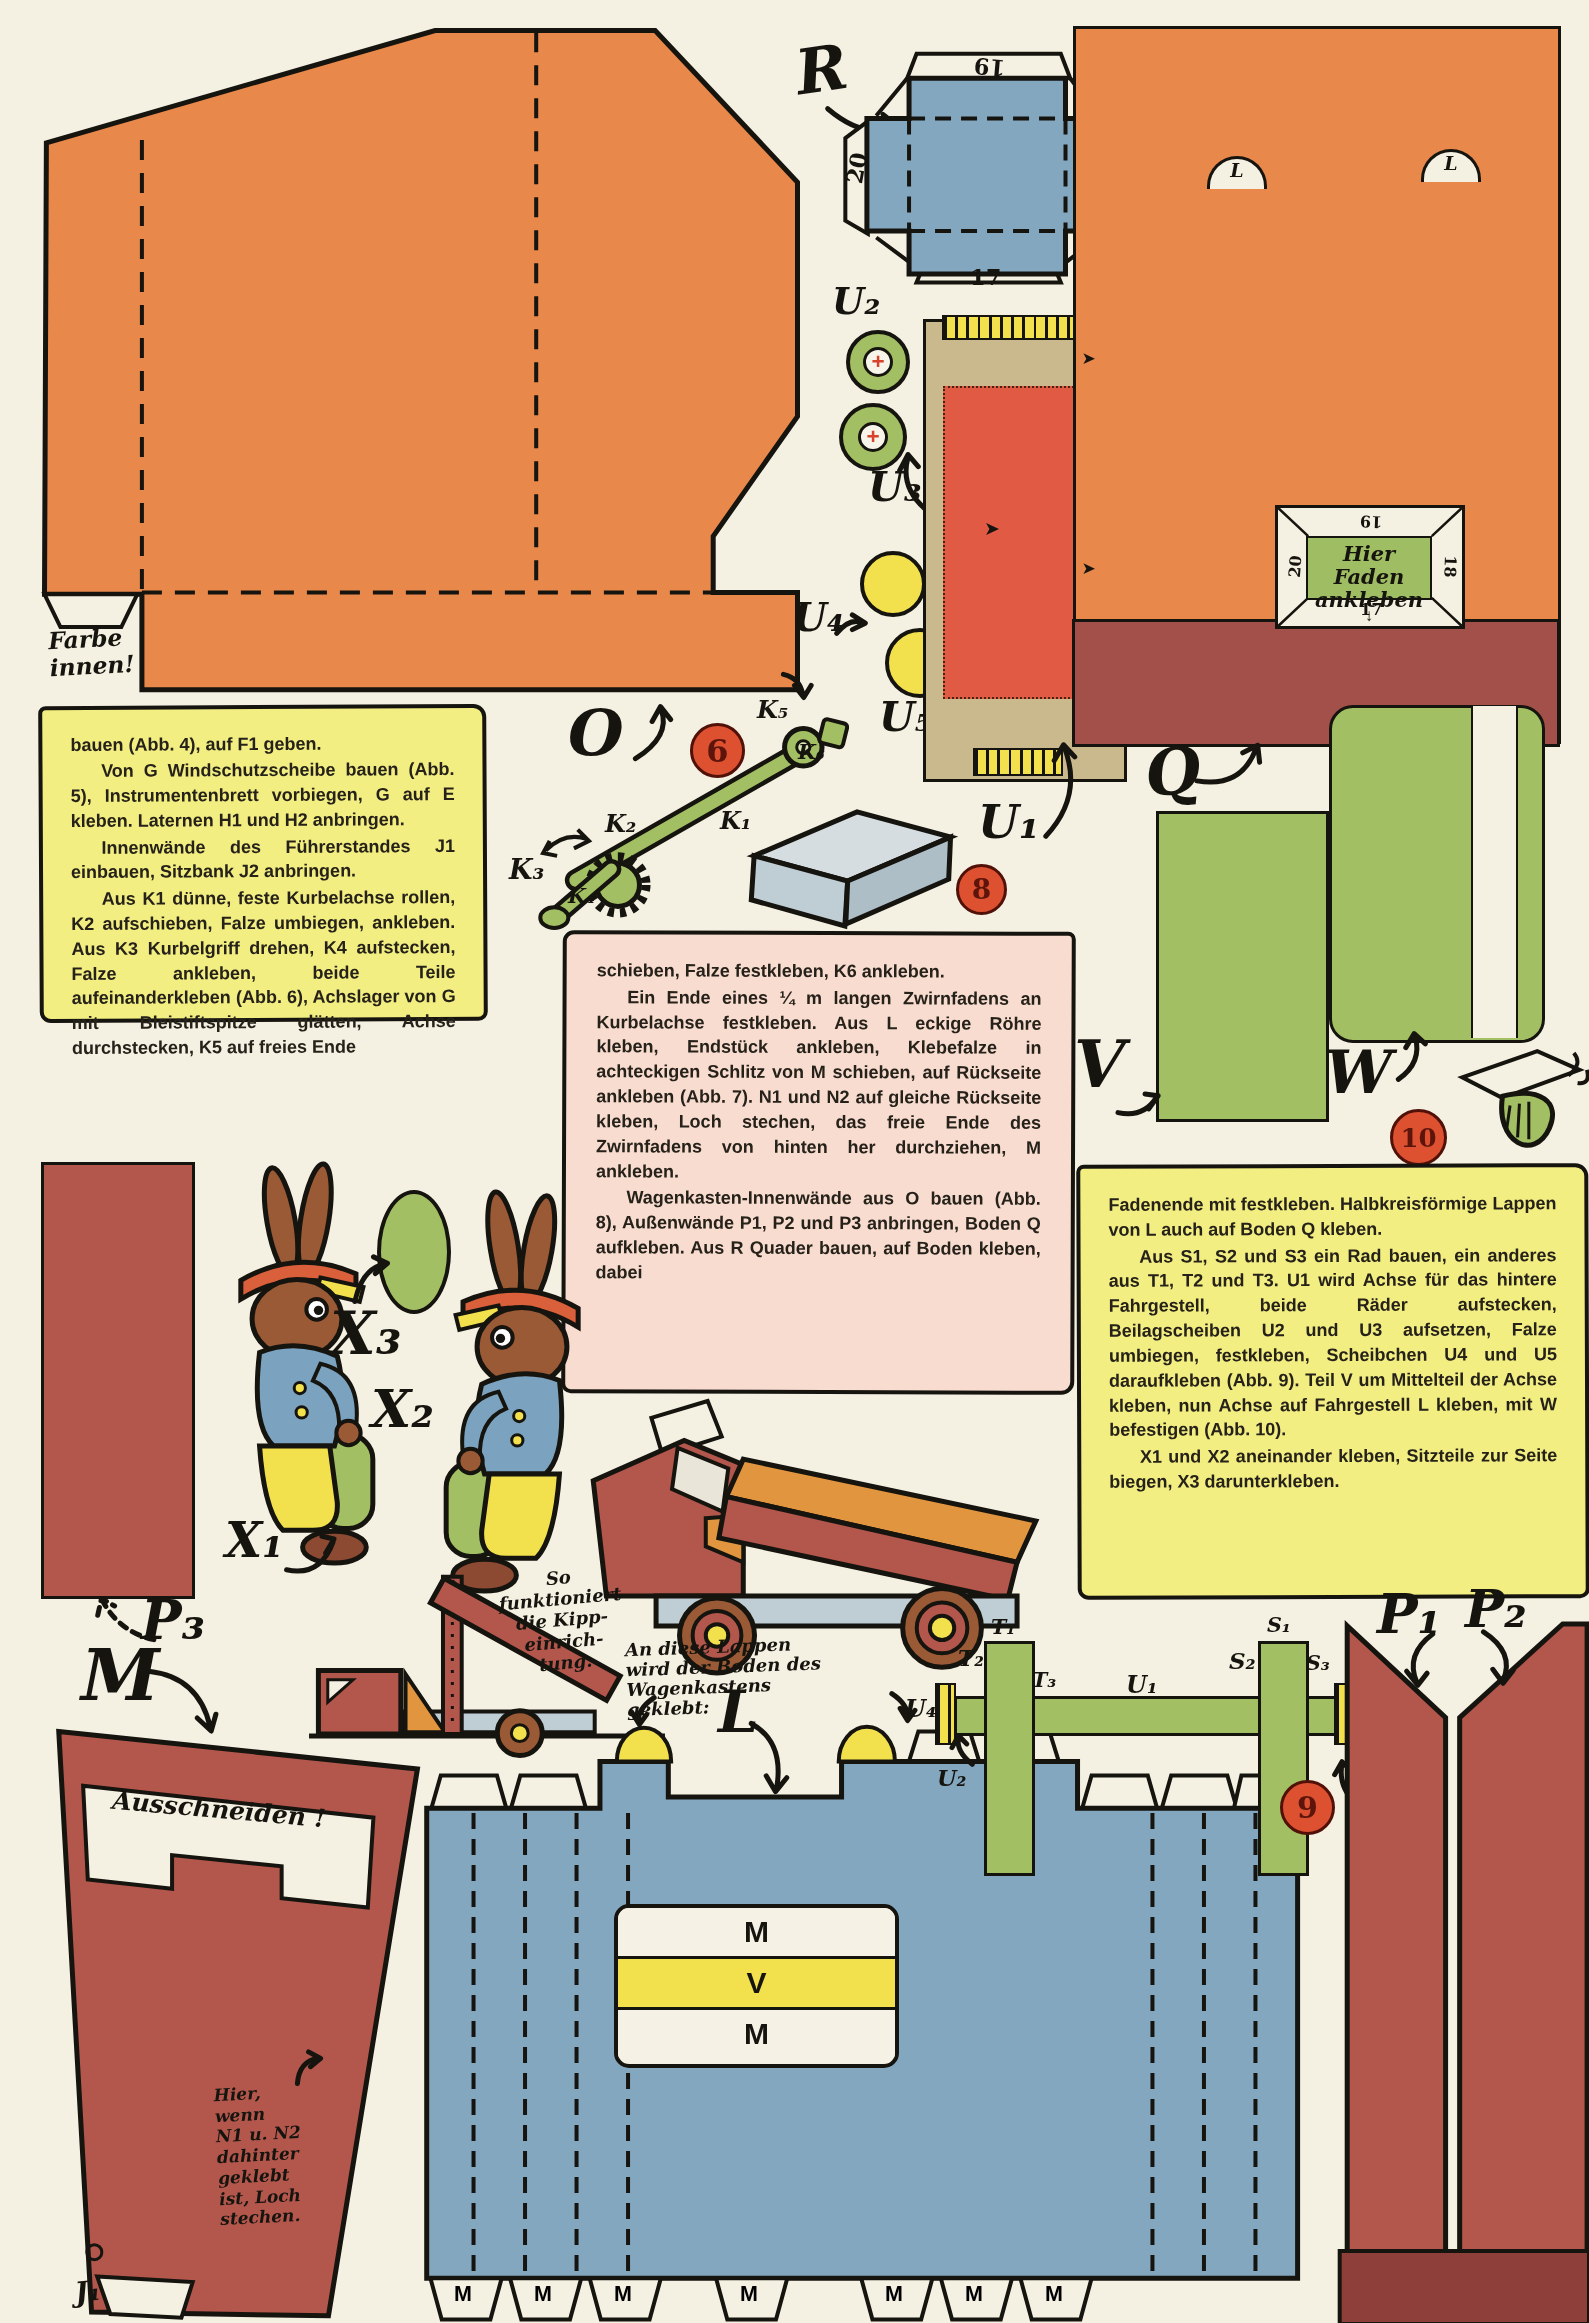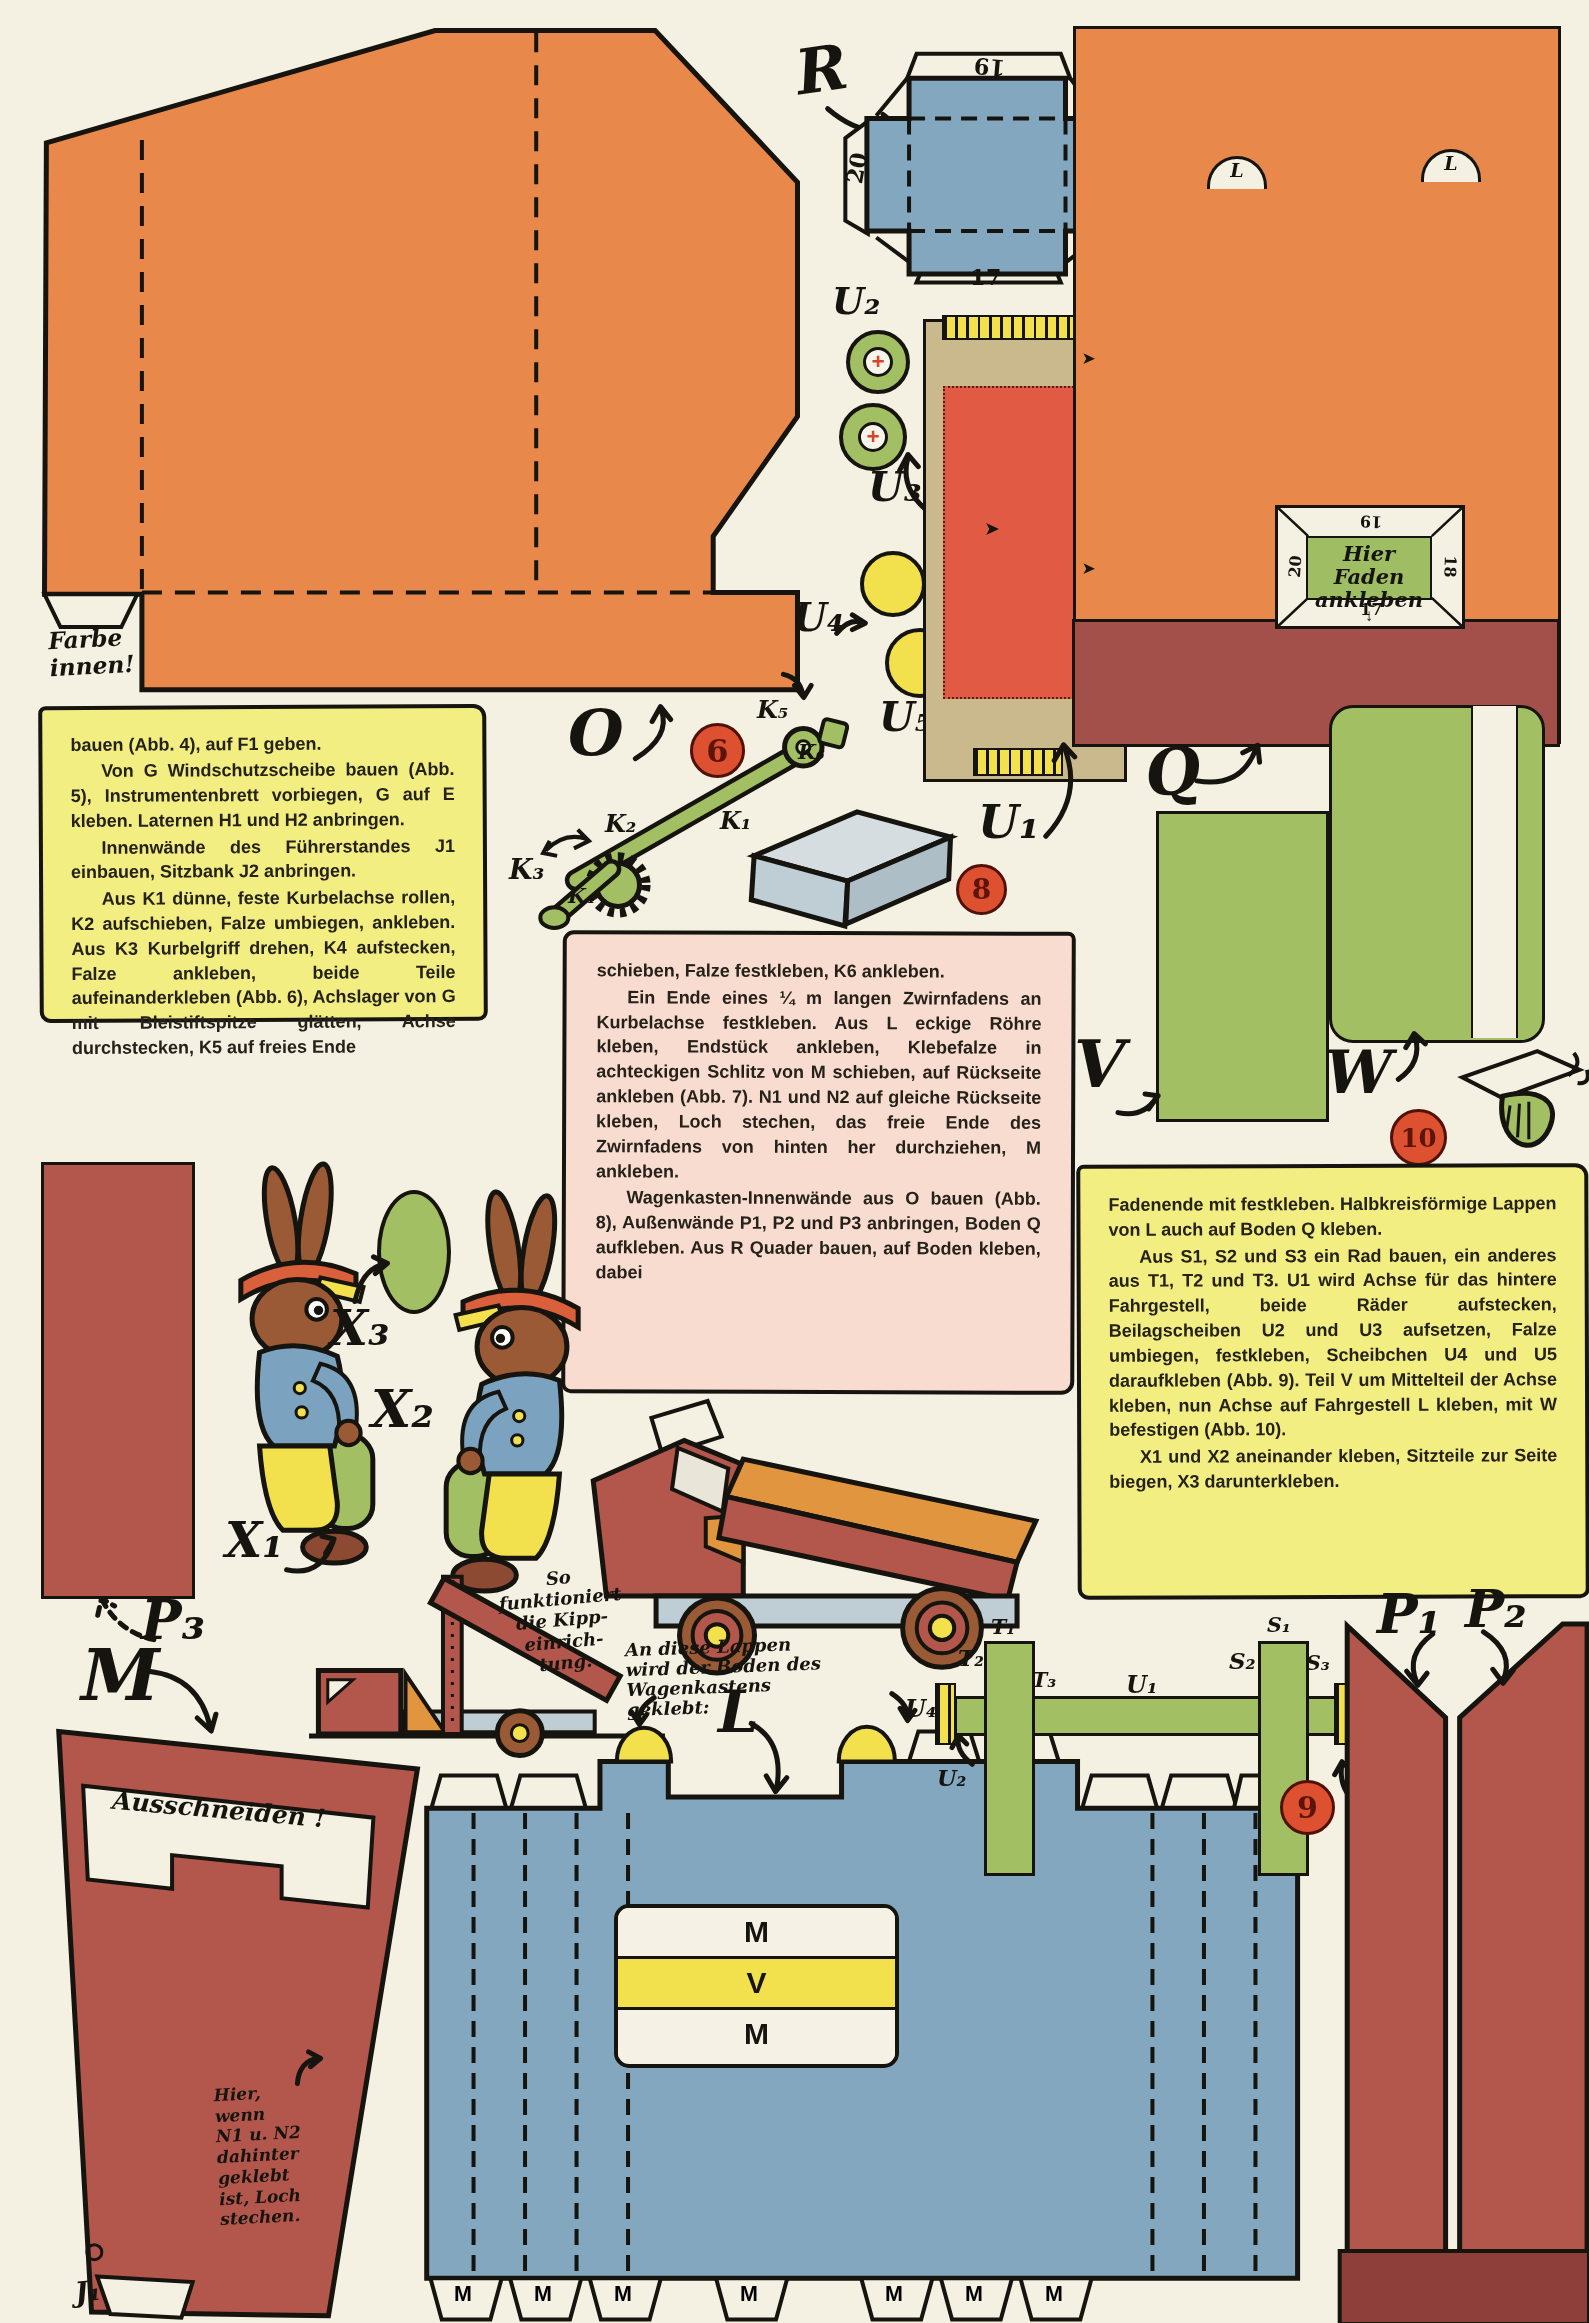--- a/index.html
+++ b/index.html
@@ -257,21 +257,21 @@
       <path d="M55,212 Q46,290 70,312 L135,312 Q150,262 138,216 Q95,196 55,212 Z" fill="#7ba3c0"></path>
       <path d="M120,224 Q165,234 158,292 L140,297 Q142,254 112,242 Z" fill="#7ba3c0" stroke-width="4"></path>
       <circle cx="150" cy="298" r="13" fill="#9a5a36" stroke-width="4"></circle>
       <circle cx="98" cy="250" r="6" fill="#f2e14c" stroke-width="3"></circle>
       <circle cx="100" cy="276" r="6" fill="#f2e14c" stroke-width="3"></circle>
       <path d="M55,312 L130,312 L138,372 Q140,402 112,402 L80,402 Q60,382 55,312 Z" fill="#f2e14c"></path>
       <ellipse cx="135" cy="420" rx="34" ry="17" fill="#8d4a32"></ellipse>
     </g>
   </svg>
   <div class="abs" style="left:377px;top:1190px;width:66px;height:116px;background:#a3bf63;border:4.7px solid #16140f;border-radius:50%"></div>
-  <div class="abs biglabel" style="left:330px;top:1304px;font-size:49px">X₃</div>
+  <div class="abs biglabel" style="left:330px;top:1304px;font-size:59px">X₃</div>
   <svg class="abs arr" style="left:347px;top:1255px" width="52" height="54" viewBox="0 0 55 58">
     <path d="M8,50 Q16,14 40,10 M28,2 L43,9 L30,20"></path>
   </svg>
   <div class="abs biglabel" style="left:371px;top:1383px;font-size:52px">X₂</div>
   <div class="abs biglabel" style="left:225px;top:1516px;font-size:48px">X₁</div>
   <svg class="abs arr" style="left:281px;top:1525px" width="67" height="56" viewBox="0 0 72 60">
     <path d="M6,48 Q42,56 56,18 M44,12 L57,15 L48,30"></path>
   </svg>
 
   <svg class="abs" style="left:567px;top:1354px" width="511" height="319" viewBox="0 0 545 340">

